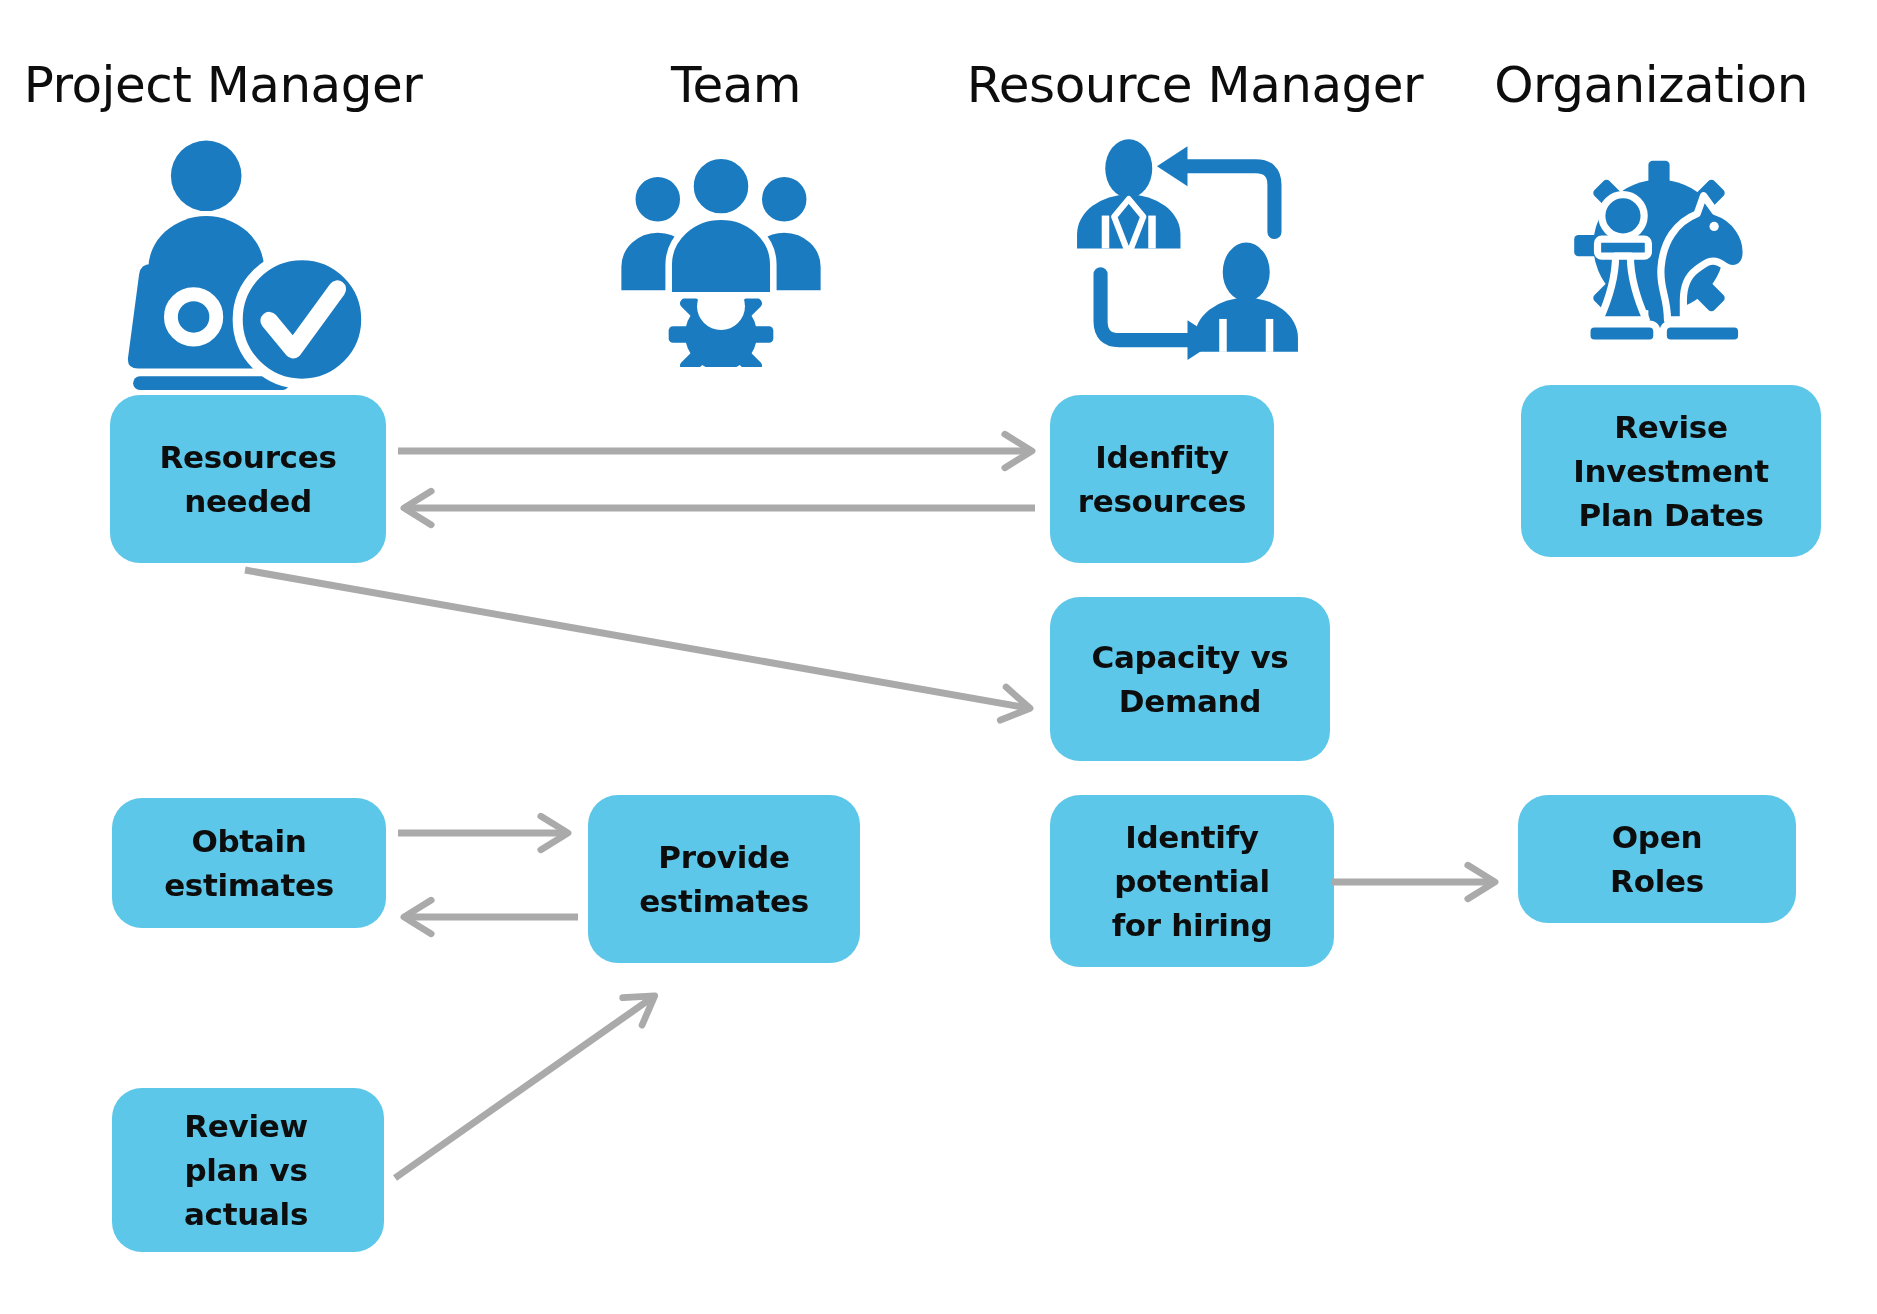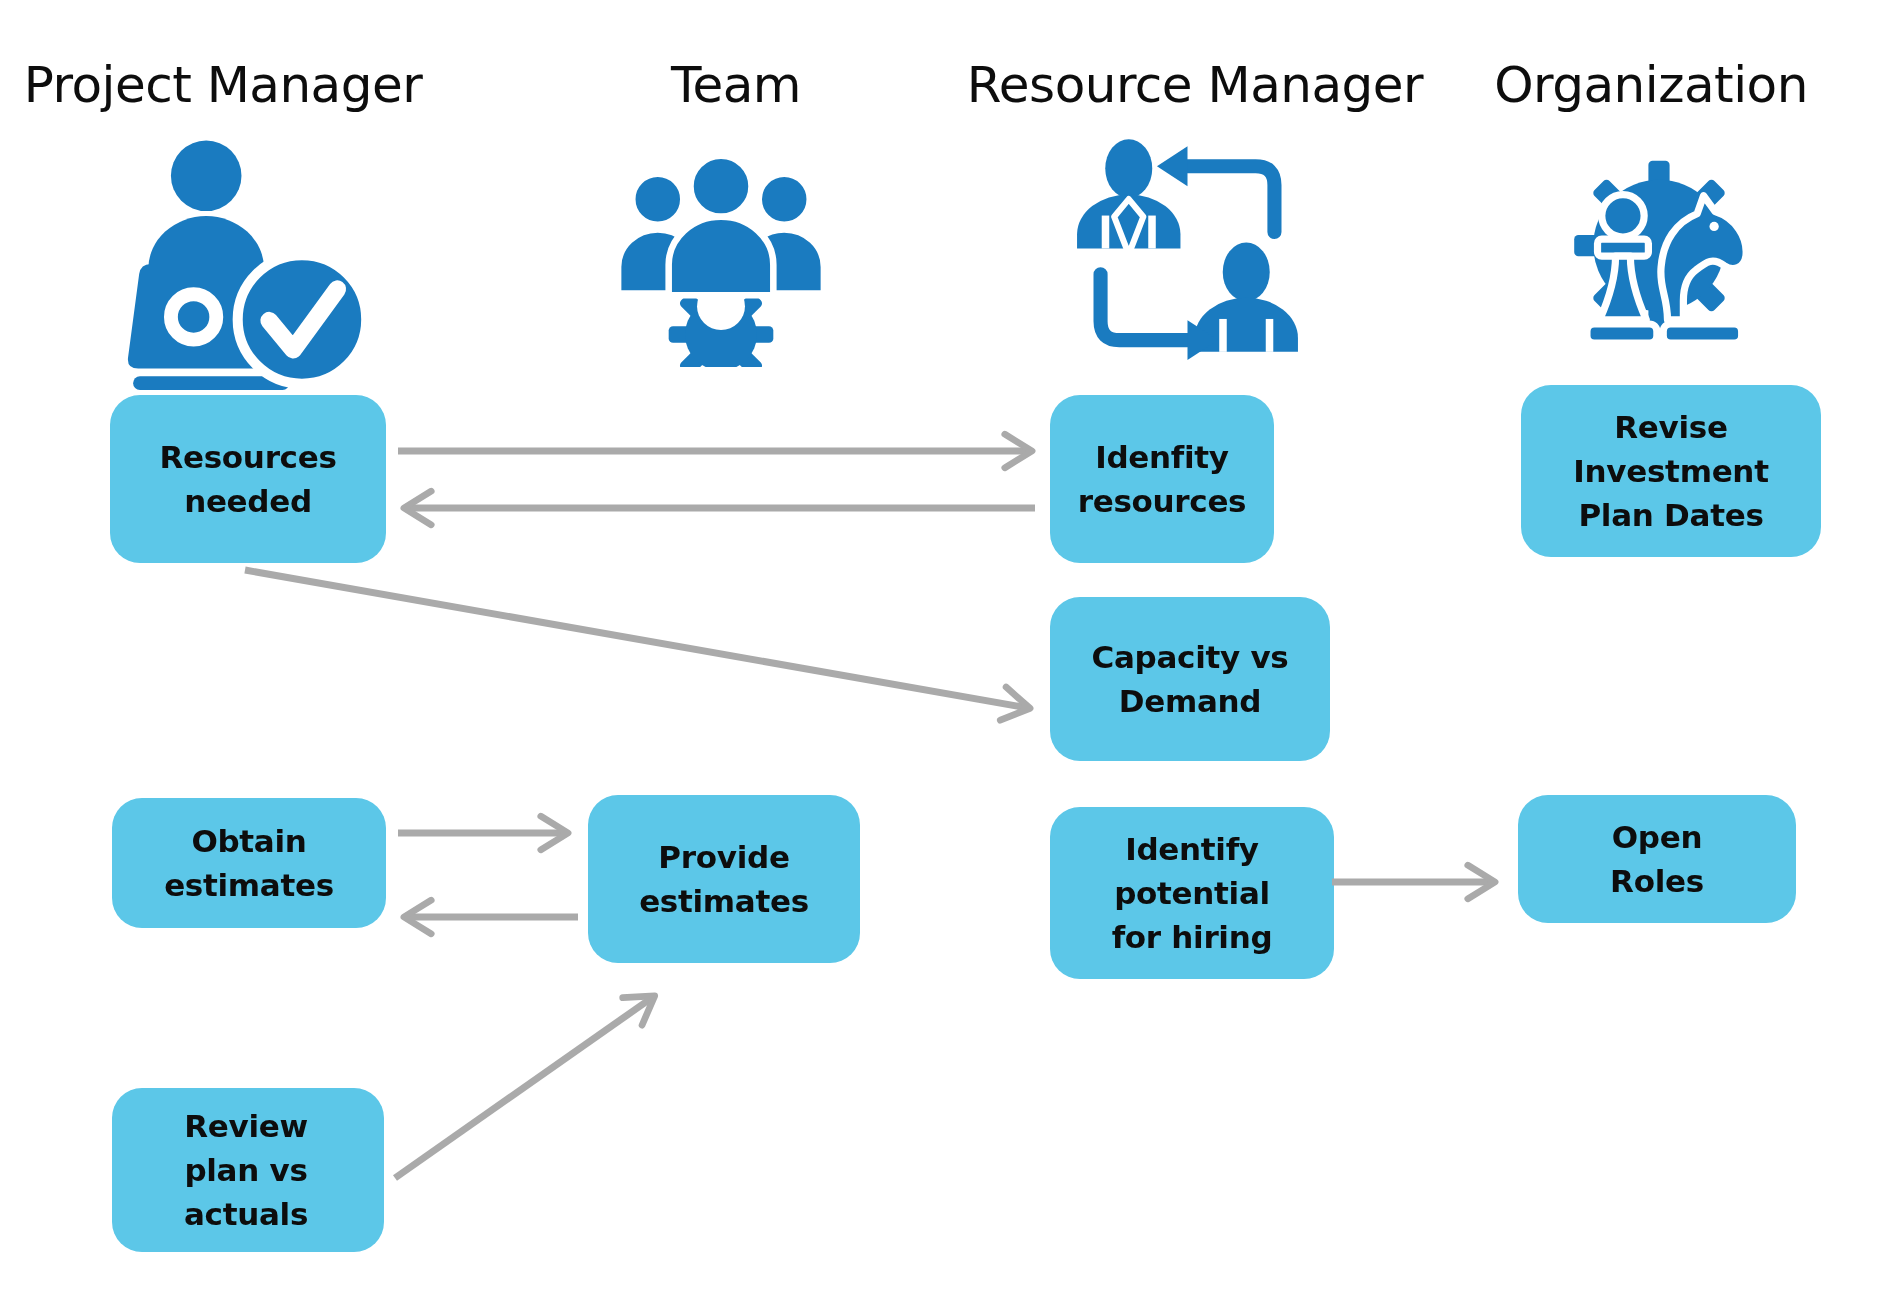--- a/index.html
+++ b/index.html
@@ -49,21 +49,21 @@
     box-sizing:border-box;
     white-space:pre-line;
     letter-spacing:-0.3px;
   }
   .b-resources{left:110px;top:395px;width:276px;height:168px;}
   .b-idenfity{left:1050px;top:395px;width:224px;height:168px;}
   .b-revise{left:1521px;top:385px;width:300px;height:172px;}
   .b-capacity{left:1050px;top:597px;width:280px;height:164px;}
   .b-obtain{left:112px;top:798px;width:274px;height:130px;}
   .b-provide{left:588px;top:795px;width:272px;height:168px;}
-  .b-hiring{left:1050px;top:795px;width:284px;height:172px;margin-top:12px;}
+  .b-hiring{left:1050px;top:795px;width:284px;height:172px;}
   .b-open{left:1518px;top:795px;width:278px;height:128px;}
   .b-review{left:112px;top:1088px;width:272px;height:164px;padding-left:14px;}
 
   .arrows{position:absolute;left:0;top:0;pointer-events:none;}
 </style>
 </head>
 <body>
 
 <div class="canvas">
 

